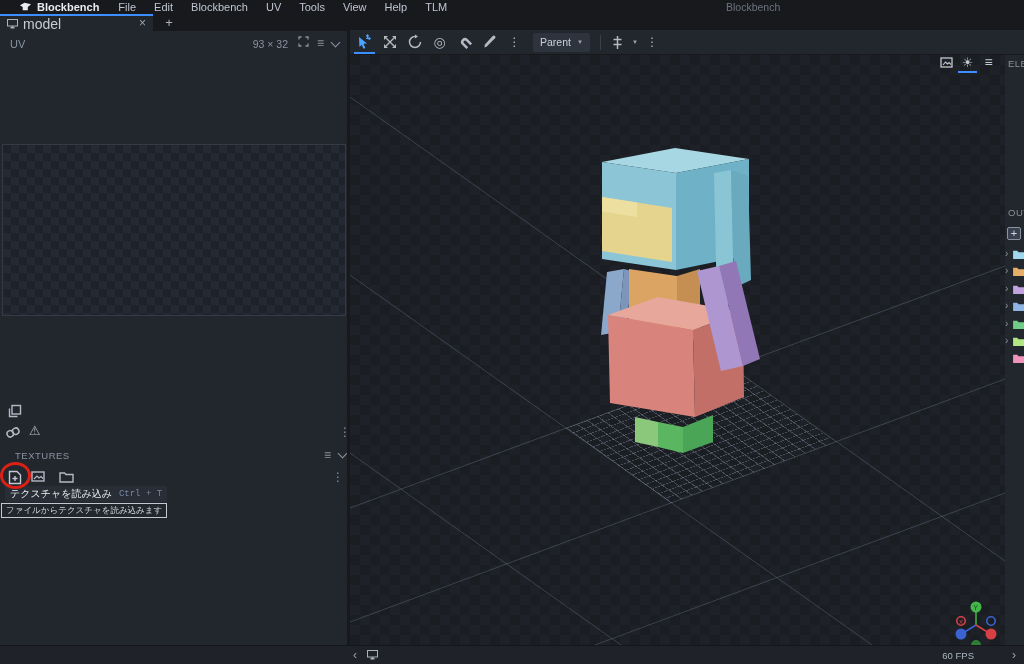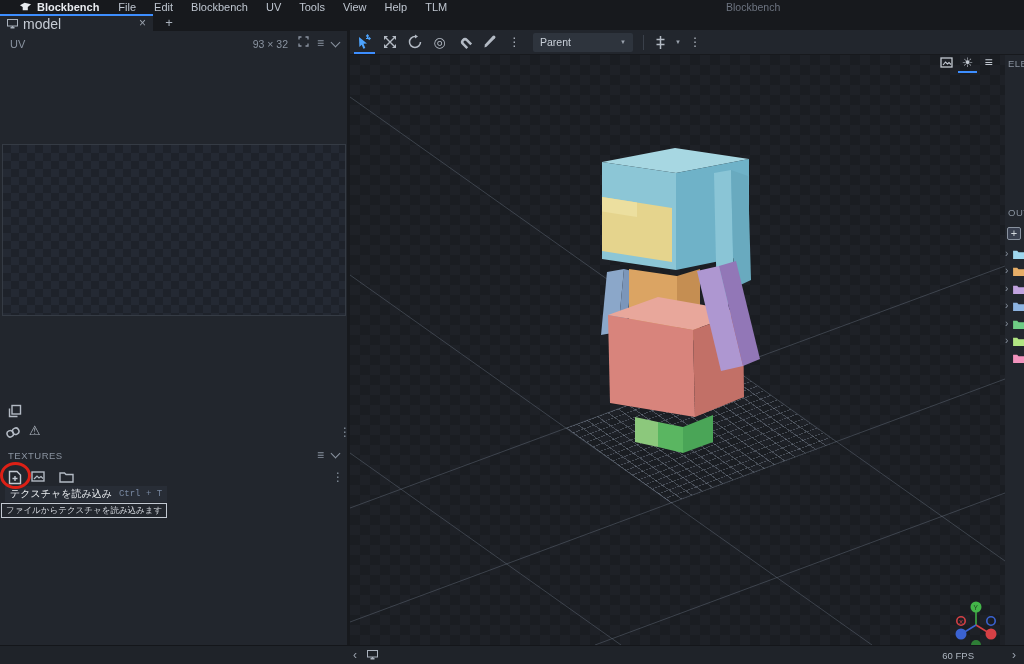--- a/index.html
+++ b/index.html
@@ -30,36 +30,36 @@
   .hdr-ic{color:#8a93a0;font-size:12px;margin:0 4px;line-height:25px;}
   #uv-size{font-size:10.5px;color:#8a93a0;margin-right:6px;}
   .chev{width:7px;height:7px;border-right:1.5px solid #8a93a0;border-bottom:1.5px solid #8a93a0;transform:rotate(45deg);margin:0 8px 3px 4px;display:inline-block;}
   #uv-canvas{position:absolute;left:2px;top:113px;width:344px;height:172px;border:1px solid #353b44;
     background-color:#1e222a;
     background-image:linear-gradient(45deg,#242933 25%,transparent 25%,transparent 75%,#242933 75%),
                      linear-gradient(45deg,#242933 25%,transparent 25%,transparent 75%,#242933 75%);
     background-size:16px 16px;background-position:0 0,8px 8px;}
   .lp-icon{position:absolute;color:#b3bac4;}
   .vdots{color:#8a93a0;font-size:12px;}
-  #textures-header{position:absolute;left:0;top:415px;width:347px;height:18px;display:flex;align-items:center;}
+  #textures-header{position:absolute;left:7px;top:415px;width:347px;height:18px;display:flex;align-items:center;}
   #textures-header .ph-title{font-size:9.5px;color:#8a93a0;margin-left:8px;letter-spacing:.5px;flex:1;}
   #tex-toolbar{position:absolute;left:0;top:435px;width:347px;height:22px;display:flex;align-items:center;}
   #red-circle{position:absolute;left:0px;top:431px;width:31px;height:27px;border:3px solid #dd2016;border-radius:50%;z-index:6;}
   #tooltip1{position:absolute;left:5px;top:455px;height:16px;background:#282d36;display:flex;align-items:center;padding:0 5px;z-index:5;white-space:nowrap;font-family:Liberation Mono, monospace;}
   #tooltip1 .tt-title{font-size:10px;color:#eef1f4;}
   #tooltip1 .tt-short{font-size:9px;color:#7787a0;margin-left:7px;}
   #tooltip2{position:absolute;left:1px;top:472px;height:15px;background:#22262d;border:1px solid #c3c9d2;display:flex;align-items:center;padding:0 4px;z-index:5;white-space:nowrap;}
   #tooltip2 .tt-desc{font-size:8.5px;color:#d5d9df;}
 
   
   #main-toolbar{left:350px;top:30px;width:674px;height:25px;background:#22262d;border-bottom:1px solid #17191d;display:flex;align-items:center;}
   .tool{width:25px;height:24px;display:flex;align-items:center;justify-content:center;position:relative;color:#b3bac4;}
   .tool.active::after{content:"";position:absolute;left:2px;right:2px;bottom:0;height:2px;background:#3d8eff;}
   .tool svg{display:block;}
-  #parent-btn{height:19px;background:#2e343d;display:flex;align-items:center;padding:0 7px;margin:0 6px;border-radius:2px;gap:43px;}
+  #parent-btn{height:19px;background:#2e343d;display:flex;align-items:center;padding:0 7px;margin:0 6px;border-radius:2px;}
   #parent-btn .pb-label{font-size:10.5px;color:#c9d0d9;}
   #parent-btn .pb-caret{font-size:6px;color:#9aa2ad;margin-left:6px;}
   .tb-sep{width:1px;height:15px;background:#3a404a;margin:0 4px;}
 
   
   #viewport{left:350px;top:55px;width:655px;height:590px;
     background-color:#1a1d22;
     background-image:linear-gradient(45deg,#1e2127 25%,transparent 25%,transparent 75%,#1e2127 75%),
                      linear-gradient(45deg,#1e2127 25%,transparent 25%,transparent 75%,#1e2127 75%);
     background-size:20px 20px;background-position:0 0,10px 10px;overflow:hidden;}

